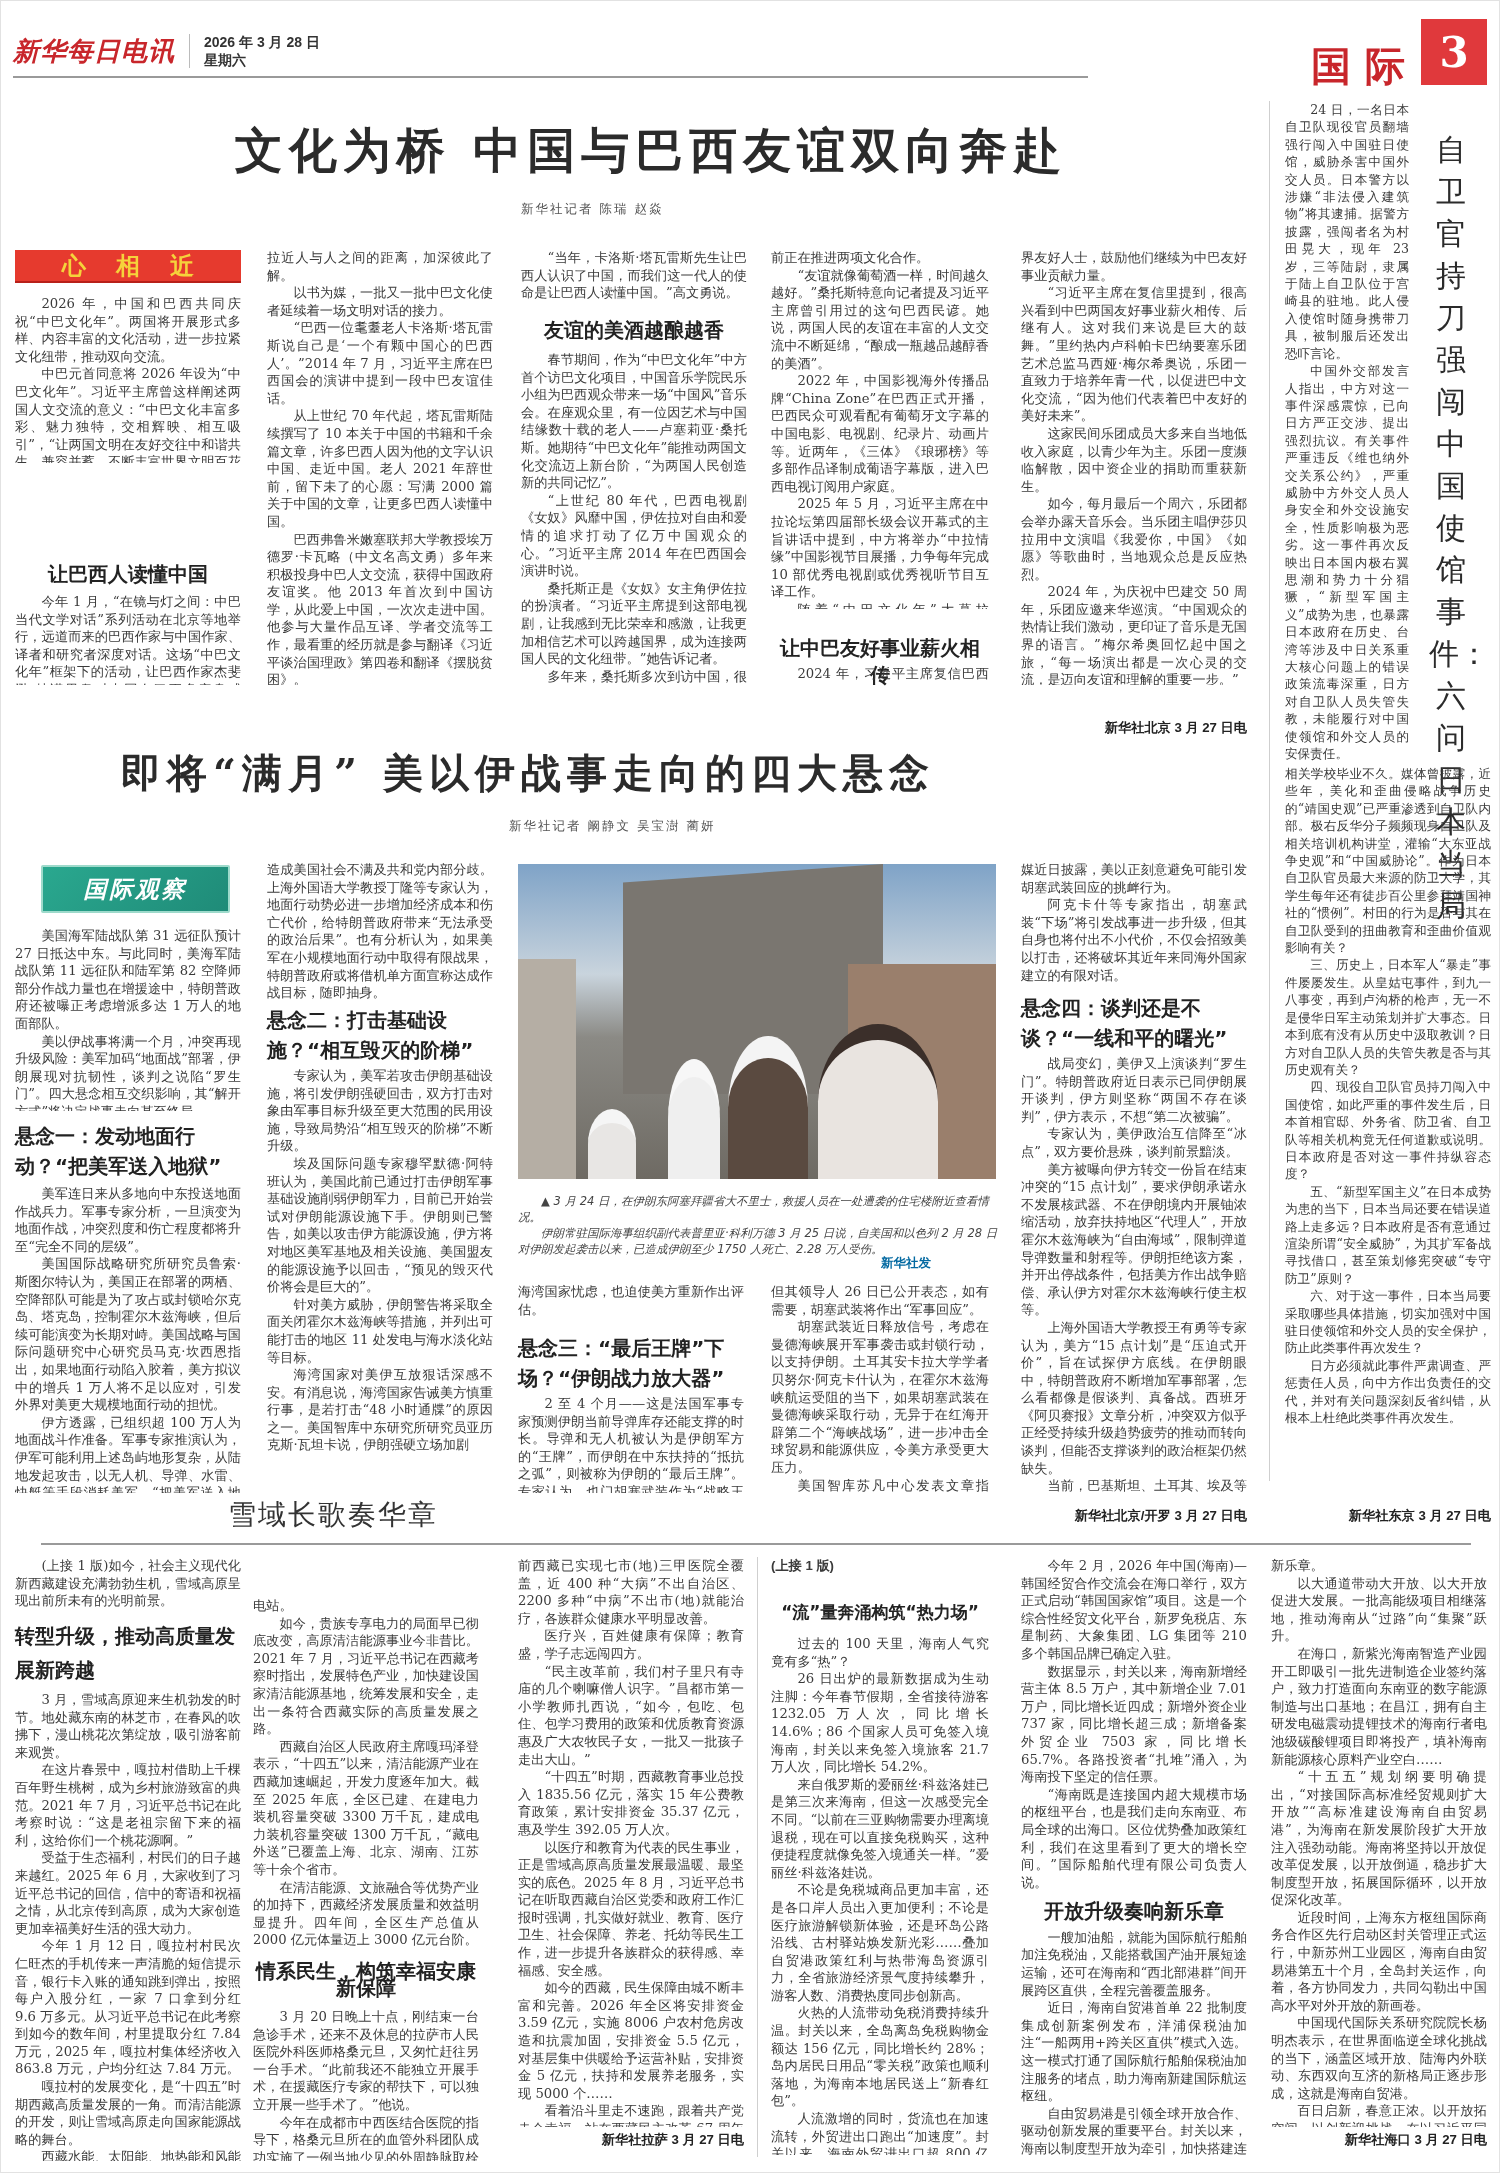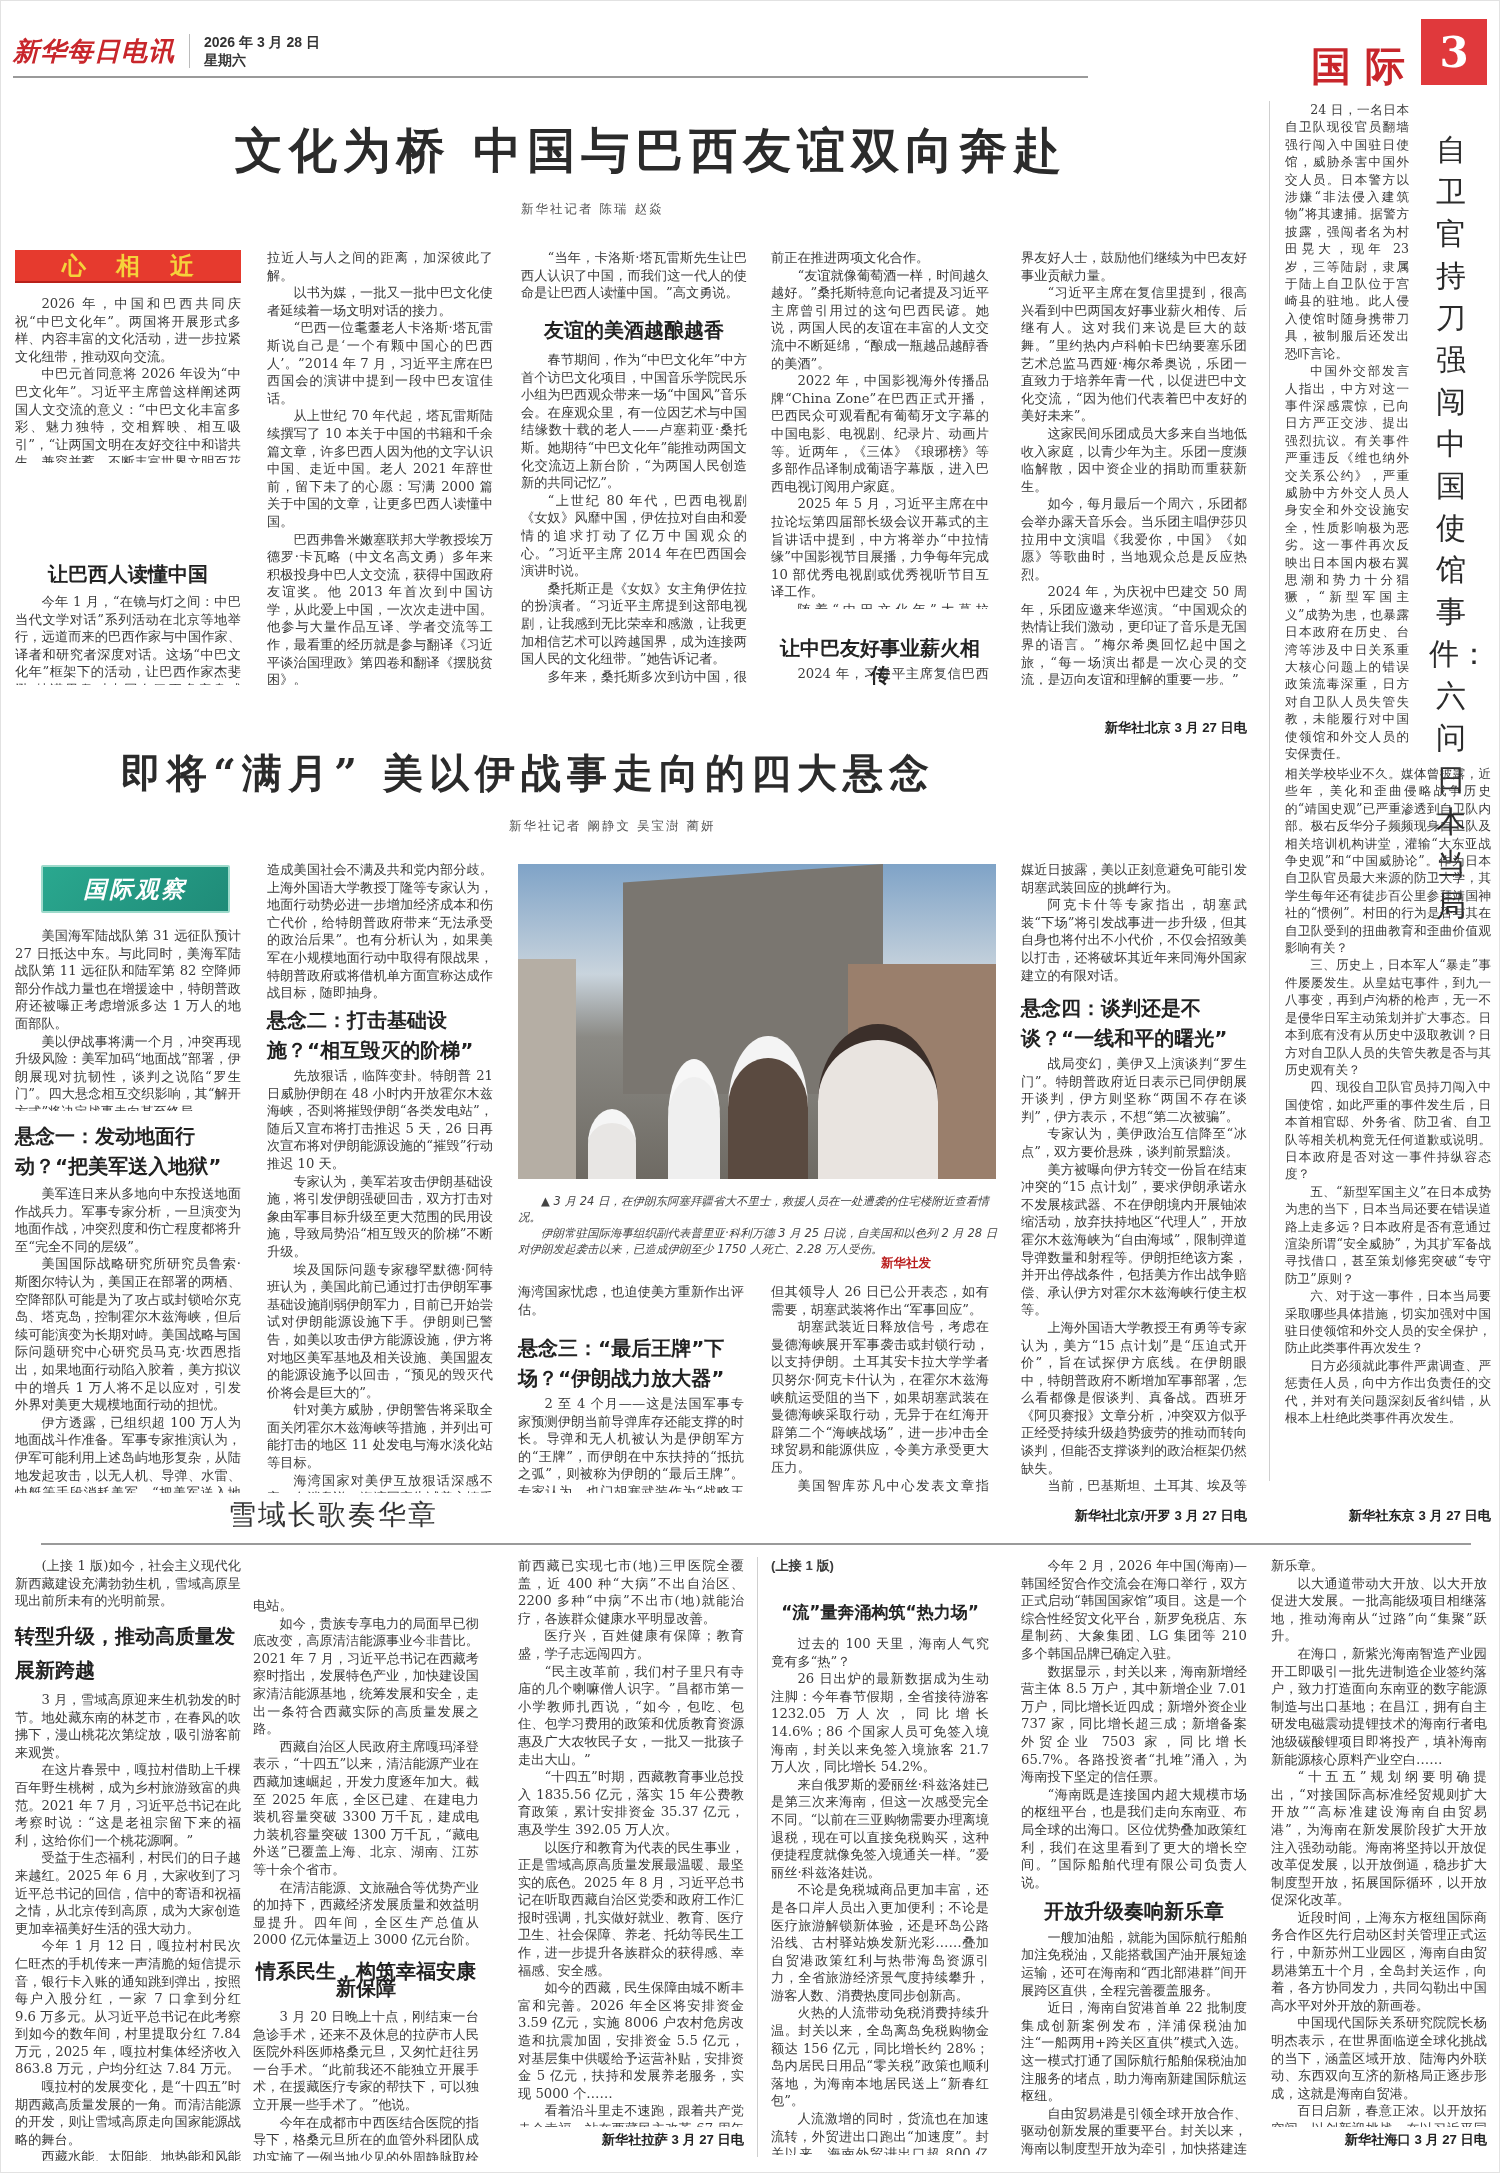--- a/index.html
+++ b/index.html
@@ -33,21 +33,21 @@
   .headline-2 { position: absolute; left: 120px; top: 745px; font-size: 40px; font-weight: bold; letter-spacing: 6px; color: #2b2b2b; font-family: "DejaVu Serif", serif; }
 
   .intl-banner { position: absolute; left: 40px; top: 864px; width: 189px; height: 48px; background: linear-gradient(135deg,#2aa88f,#1f8b78); border: 2px solid #9edacb; border-radius: 2px; color: #fff; font-size: 23px; font-style: italic; font-weight: bold; display: flex; align-items: center; justify-content: center; letter-spacing: 3px; font-family: "DejaVu Sans", sans-serif; }
 
   
   .photo { position: absolute; left: 517px; top: 863px; width: 478px; height: 315px; background: linear-gradient(180deg,#7fa3c7 0%,#c9d4dd 35%,#8b8a85 55%,#6e6a63 100%); overflow: hidden; }
   .photo .bldg { position: absolute; background: #8f8c86; }
   .photo .person { position: absolute; border-radius: 50% 50% 0 0; }
   .caption { position: absolute; left: 517px; top: 1192px; width: 480px; font-size: 11.5px; line-height: 16px; color: #444; font-style: italic; font-family: "DejaVu Sans", sans-serif; }
   .caption p { text-indent: 2em; }
-  .credit { position: absolute; left: 880px; top: 1254px; font-family: "Liberation Sans", sans-serif; font-weight: bold; font-size: 12.5px; color: #b91c1c; }
+  .credit { position: absolute; left: 880px; top: 1254px; font-family: "Liberation Sans", sans-serif; font-weight: bold; font-size: 12.5px; color: #0369a1; }
 
   
   .vert-title { position: absolute; left: 1428px; top: 128px; width: 44px; font-size: 30px; line-height: 42px; text-align: center; color: #2b2b2b; font-family: "DejaVu Serif", serif; }
   .vrule { position: absolute; width: 1px; background: #cfcfcf; }
   .hrule { position: absolute; height: 2px; background: #9a9a9a; }
 
   .tibet-title { position: absolute; left: 212px; top: 1495px; width: 240px; text-align: center; font-size: 28px; color: #333; letter-spacing: 2px; font-family: "DejaVu Serif", serif; }
 </style>
 </head>
 <body>
@@ -155,21 +155,20 @@
     <p>美国国际战略研究所研究员鲁索·斯图尔特认为，美国正在部署的两栖、空降部队可能是为了攻占或封锁哈尔克岛、塔克岛，控制霍尔木兹海峡，但后续可能演变为长期对峙。美国战略与国际问题研究中心研究员马克·坎西恩指出，如果地面行动陷入胶着，美方拟议中的增兵 1 万人将不足以应对，引发外界对美更大规模地面行动的担忧。</p>
     <p>伊方透露，已组织超 100 万人为地面战斗作准备。军事专家推演认为，伊军可能利用上述岛屿地形复杂，从陆地发起攻击，以无人机、导弹、水雷、快艇等手段消耗美军，“把美军送入地狱”。</p>
 
   </div>
 
   <div class="col" style="left:266px; top:860px; width:226px; height:140px;">
     <p class="noindent">造成美国社会不满及共和党内部分歧。上海外国语大学教授丁隆等专家认为，地面行动势必进一步增加经济成本和伤亡代价，给特朗普政府带来“无法承受的政治后果”。也有分析认为，如果美军在小规模地面行动中取得有限战果，特朗普政府或将借机单方面宣称达成作战目标，随即抽身。</p>
   </div>
   <div class="subhead" style="left:266px; top:1004px; width:226px; line-height:30px;">悬念二：打击基础设施？“相互毁灭的阶梯”</div>
   <div class="col" style="left:266px; top:1066px; width:226px; height:426px;">
-    <p>先放狠话，临阵变卦。特朗普 21 日威胁伊朗在 48 小时内开放霍尔木兹海峡，否则将摧毁伊朗“各类发电站”，随后又宣布将打击推迟 5 天，26 日再次宣布将对伊朗能源设施的“摧毁”行动推迟 10 天。</p>
     <p>专家认为，美军若攻击伊朗基础设施，将引发伊朗强硬回击，双方打击对象由军事目标升级至更大范围的民用设施，导致局势沿“相互毁灭的阶梯”不断升级。</p>
     <p>埃及国际问题专家穆罕默德·阿特班认为，美国此前已通过打击伊朗军事基础设施削弱伊朗军力，目前已开始尝试对伊朗能源设施下手。伊朗则已警告，如美以攻击伊方能源设施，伊方将对地区美军基地及相关设施、美国盟友的能源设施予以回击，“预见的毁灭代价将会是巨大的”。</p>
     <p>针对美方威胁，伊朗警告将采取全面关闭霍尔木兹海峡等措施，并列出可能打击的地区 11 处发电与海水淡化站等目标。</p>
     <p>海湾国家对美伊互放狠话深感不安。有消息说，海湾国家告诫美方慎重行事，是若打击“48 小时通牒”的原因之一。美国智库中东研究所研究员亚历克斯·瓦坦卡说，伊朗强硬立场加剧</p>
   </div>
 
   <div class="photo" title="救援人员在遭袭住宅楼附近查看情况">
     <div class="bldg" style="left:0; top:95px; width:58px; height:220px; background:#b5aea4;"></div>
     <div class="bldg" style="left:105px; top:0; width:260px; height:230px; background:#7a7670; clip-path:polygon(0 8%,100% 0,100% 60%,85% 100%,0 100%);"></div>
     <div class="bldg" style="left:330px; top:100px; width:148px; height:215px; background:#9a7f6c;"></div>

